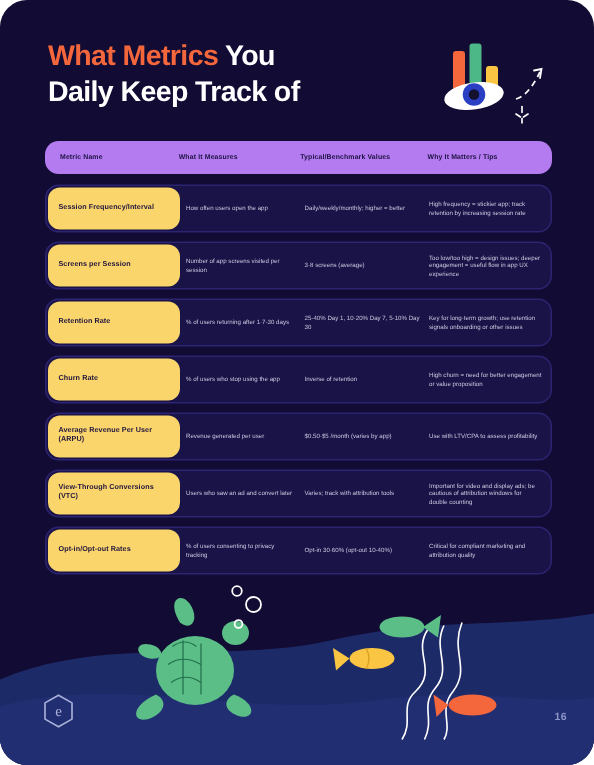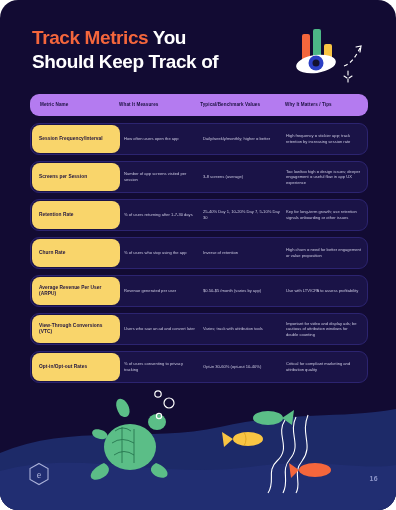--- a/index.html
+++ b/index.html
@@ -145,23 +145,23 @@
     height: 24px;
   }
 </style>
 </head>
 <body>
 
 <div class="page">
 
   <div class="header">
     <div class="title-line">
-      <span class="title-accent">Track Metrics</span><span> You</span>
-    </div>
-    <div class="title-line">Should Keep Track of</div>
+      <span class="title-accent">What Metrics</span><span> You</span>
+    </div>
+    <div class="title-line">Daily Keep Track of</div>
   </div>
 
   <div class="hero-art">
     <svg width="84" height="62" viewBox="0 0 84 62">
       <rect x="8" y="8" width="8" height="27" rx="2" fill="#F4663C"></rect>
       <rect x="19" y="3" width="8" height="32" rx="2" fill="#4CB787"></rect>
       <rect x="30" y="18" width="8" height="18" rx="2" fill="#F9C543"></rect>
       <ellipse cx="22" cy="38" rx="20" ry="9" transform="rotate(-8 22 38)" fill="#FFFFFF"></ellipse>
       <circle cx="22" cy="37" r="7.5" fill="#2B3FC4"></circle>
       <circle cx="22" cy="37" r="3.5" fill="#13112E"></circle>

